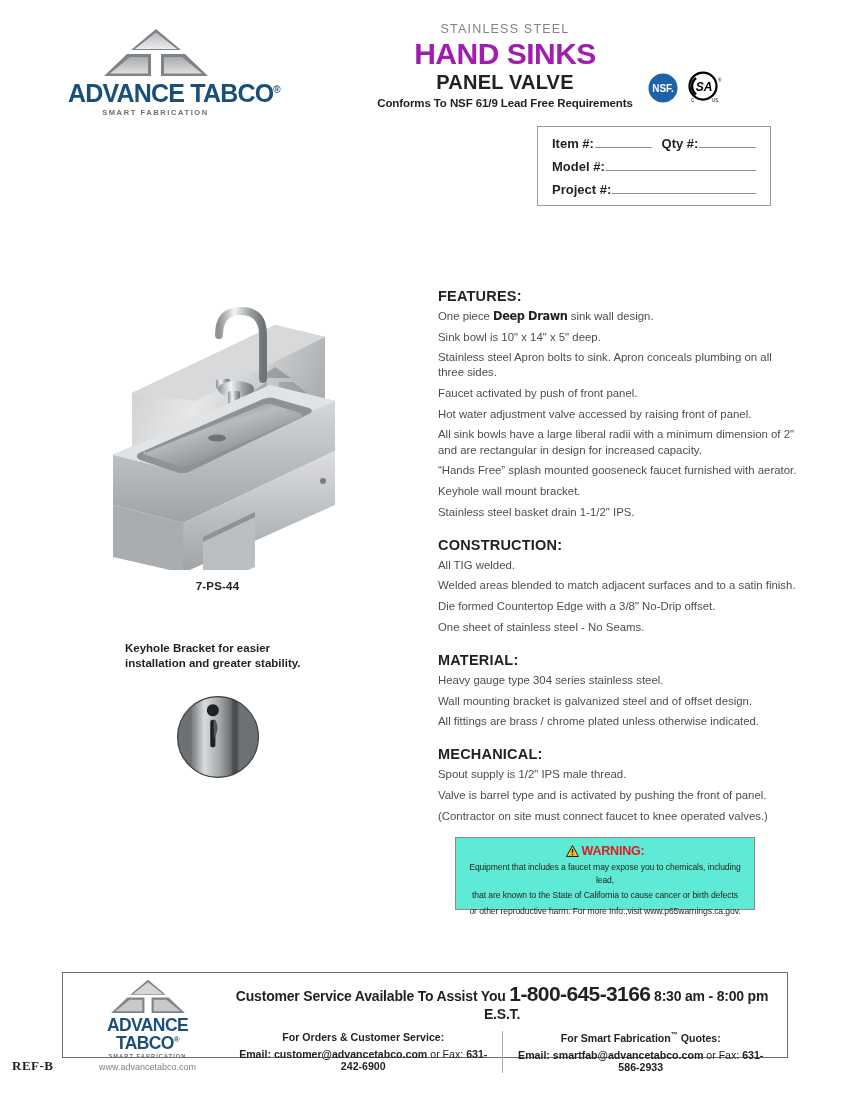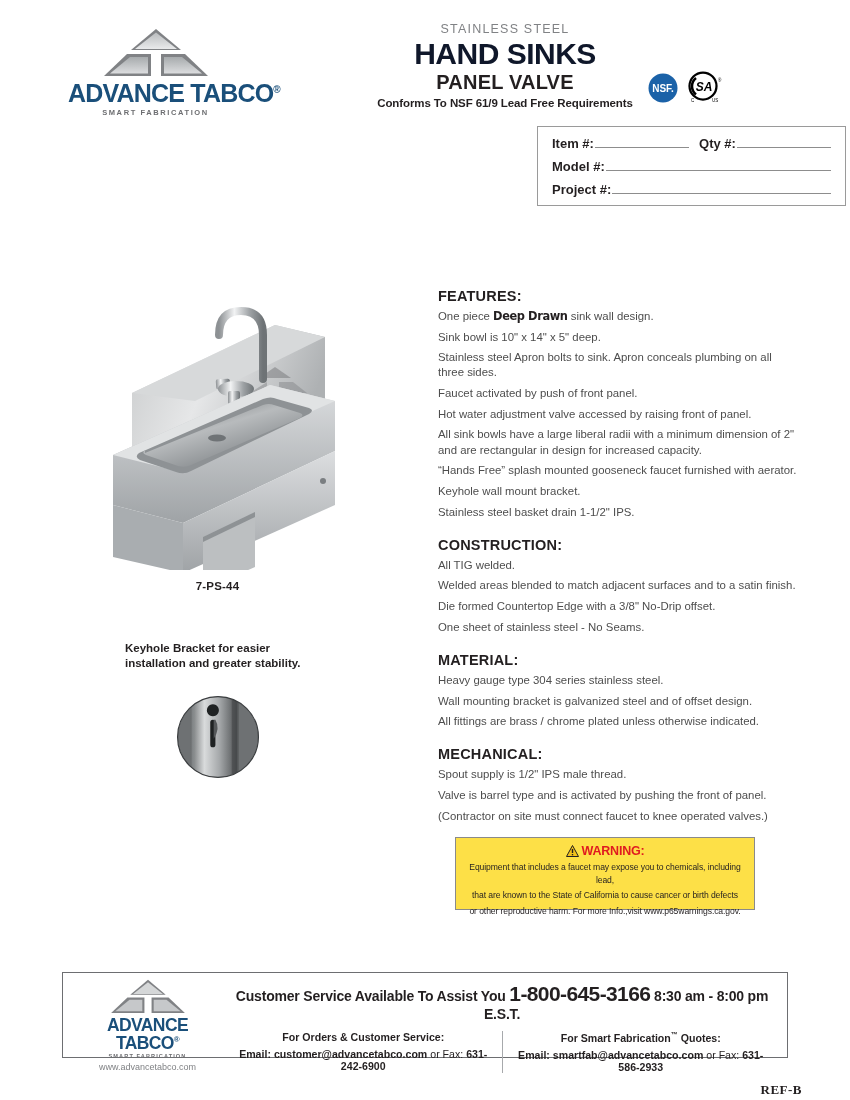--- a/index.html
+++ b/index.html
@@ -17,28 +17,28 @@
 
   .logo-block { position: absolute; left: 68px; top: 6px; width: 175px; text-align: center; }
   .logo-mark { width: 110px; height: 52px; margin: 0 auto; display:block; }
   .logo-word { font-family:"Liberation Sans", sans-serif; font-weight: bold; font-size: 25px;
     letter-spacing: -0.8px; color: #1a4f7a; line-height: 1; margin-top: 1px; white-space:nowrap;}
   .logo-word .reg { font-size: 10px; vertical-align: super; }
   .logo-sub { font-size: 7.5px; font-weight: bold; letter-spacing: 1.6px; color:#6d6e71; margin-top:2px;}
 
   .title-block { position: absolute; left: 340px; top: 0; width: 330px; text-align: center; }
   .t-stainless { font-size: 12.5px; color: #808285; letter-spacing: 1.2px; font-weight: normal; }
-  .t-main { font-size: 30px; font-weight: bold; letter-spacing: -0.5px; color:#0f172a; line-height:1.05; margin-top:2px;}
+  .t-main { font-size: 30px; font-weight: bold; letter-spacing: -0.5px; color:#a21caf; line-height:1.05; margin-top:2px;}
   .t-sub { font-size: 20px; font-weight: bold; letter-spacing: 0.2px; color:#231f20; line-height:1.1; margin-top:1px;}
   .t-conforms { font-size: 11.5px; font-weight: bold; color:#231f20; margin-top:4px; letter-spacing:-0.1px;}
 
   .certs { position: absolute; left: 648px; top: 49px; display:flex; align-items:center; gap: 8px; }
 
   
-  .itembox { position: absolute; left: 537px; top: 126px; width: 309px; height: 80px;
+  .itembox { position: absolute; left: 537px; top: 126px; width: 234px; height: 80px;
     border: 1.5px solid #9a9a9a; background: #fff; padding: 9px 14px 0 14px; }
   .ib-row { display:flex; align-items: baseline; height: 23px; }
   .ib-label { font-size: 13px; font-weight: bold; color:#231f20; white-space: nowrap; }
   .ib-rule { flex: 1; border-bottom: 1px solid #8d8d8d; height: 1px; margin: 0 0 3px 1px; }
   .ib-label2 { font-size: 13px; font-weight: bold; color:#231f20; white-space: nowrap; padding-left: 10px; }
 
   
   .product-img { position: absolute; left: 95px; top: 305px; width: 245px; height: 265px; }
   .product-code { position: absolute; left: 95px; top: 580px; width: 245px; text-align:center;
     font-size: 11.5px; font-weight: bold; color:#231f20; letter-spacing:0.2px;}
@@ -49,21 +49,21 @@
 
   
   .spec { position: absolute; left: 438px; top: 288px; width: 360px; }
   .spec h2 { font-size: 14.5px; font-weight: bold; letter-spacing: 0.2px; color:#231f20; margin: 0 0 5px 0; }
   .spec h2.gap { margin-top: 17px; }
   .spec p { font-size: 11.4px; line-height: 1.33; color:#4d4d4d; margin-bottom: 5.5px; }
   .spec p .dd { font-weight: bold; color:#231f20; font-family:"DejaVu Sans", sans-serif; letter-spacing:-0.4px;}
 
   
   .warnbox { position: absolute; left: 455px; top: 837px; width: 300px; height: 73px;
-    border: 1px solid #8a8a8a; background:#fde047; padding: 6px 6px 0 6px; text-align:center; }
+    border: 1px solid #8a8a8a; background:#5eead4; padding: 6px 6px 0 6px; text-align:center; }
   .warn-title { font-size: 12.5px; font-weight: bold; color:#e01b20; letter-spacing:-0.2px;
     display:flex; align-items:center; justify-content:center; gap:3px; }
   .warn-body { font-size: 8.6px; line-height: 1.48; color:#231f20; margin-top: 3px; letter-spacing:-0.1px;}
 
   
   .footer { position: absolute; left: 62px; top: 972px; width: 726px; height: 86px;
     border: 1.5px solid #6d6e71; background:#fff; }
   .f-logo { position:absolute; left: 12px; top: 6px; width: 145px; text-align:center; }
   .f-logo-mark { width: 78px; height: 37px; display:block; margin: 0 auto; }
   .f-word { font-weight:bold; font-size:17.5px; letter-spacing:-0.6px; color:#1a4f7a; line-height:1; margin-top:1px;}
@@ -75,22 +75,22 @@
   .f-head { text-align:center; font-size: 14px; font-weight:bold; color:#231f20; letter-spacing:-0.2px; }
   .f-head .phone { font-size: 21px; font-weight:bold; letter-spacing:-0.6px; }
   .f-cols { display:flex; margin-top: 9px; }
   .f-col { flex:1; text-align:center; padding: 0 6px; }
   .f-col + .f-col { border-left: 1px solid #a7a9ac; }
   .f-col .line1 { font-size: 10.6px; font-weight:bold; color:#231f20; margin-bottom: 5px;}
   .f-col .line2 { font-size: 10.6px; color:#231f20; }
   .f-col .line2 b { font-weight:bold; }
   .f-col .tm { font-size: 7px; vertical-align: super; }
 
-  .refb { position:absolute; left: 2px; top: 1058px; width: 800px; text-align:right;
-    font-family:"Liberation Serif", serif; font-size: 13px; font-weight: bold; color:#231f20; letter-spacing:0.5px;margin-top:24px;}
+  .refb { position:absolute; left: 12px; top: 1058px; width: 800px; 
+    font-family:"Liberation Serif", serif; font-size: 13px; font-weight: bold; color:#231f20; letter-spacing:0.5px;}
 </style>
 </head>
 <body>
 
 <div class="page">
 
   <div class="header">
 
     <div class="logo-block">
       <svg class="logo-mark" viewBox="0 0 220 104">

